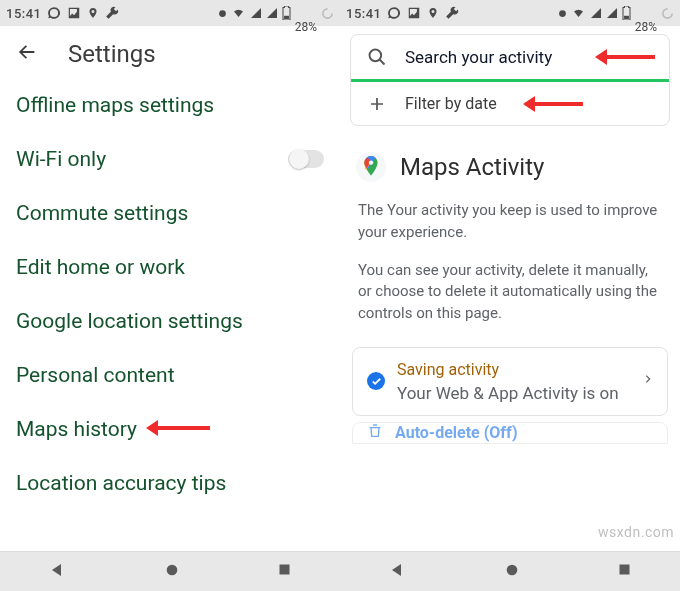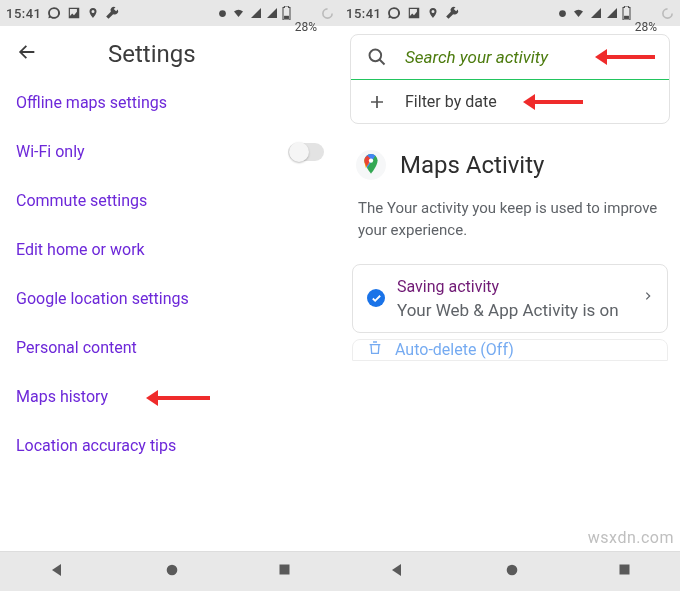--- a/index.html
+++ b/index.html
@@ -6,52 +6,52 @@
     body { display: flex; width: 680px; height: 591px; background: #fff; overflow: hidden; }
     .phone { width: 340px; height: 591px; background: #fff; display: flex; flex-direction: column; position: relative; }
     
     .status-bar { height: 26px; background: #e7e7e7; color: #4a4a4a; display: flex; align-items: center; padding: 0 6px; font-size: 13px; }
     .status-left { display: flex; align-items: center; gap: 6px; }
     .status-right { margin-left: auto; display: flex; align-items: center; gap: 4px; }
     .status-bar svg { fill: #4a4a4a; }
     .clock { font-weight: 500; letter-spacing: 0.5px; }
     .batt-pct { font-size: 12px; margin-top: 28px; }
     
-    .app-header { display: flex; align-items: center; padding: 14px 16px 10px 16px; gap: 40px; }
+    .app-header { display: flex; align-items: center; padding: 14px 16px 10px 16px; }
     .back-icon { margin-right: 30px; }
     .title { font-size: 24px; color: #3c3c3c; font-weight: 400; }
     .list { flex: 1; }
-    .list-item { padding: 15px 16px; font-size: 16px; color: #6d28d9; position: relative; }
+    .list-item { padding: 15px 16px; font-size: 21px; color: #14532d; position: relative; }
     .wifi-row { display: flex; align-items: center; justify-content: space-between; }
     .toggle { width: 36px; height: 18px; border-radius: 10px; background: #e3e3e3; position: relative; }
     .toggle::after { content:""; position:absolute; left:1px; top:-1px; width:20px; height:20px; border-radius:50%; background:#f5f5f5; box-shadow:0 1px 2px rgba(0,0,0,0.25); }
     
     .navbar { height: 40px; background: #e8e8e8; border-top: 1px solid #ddd; display: flex; align-items: center; justify-content: space-around; margin-top: auto; }
     
     .card { margin: 8px 10px 0 10px; border: 1px solid #e2e2e2; border-radius: 8px; background:#fff; }
     .card-row { display: flex; align-items: center; padding: 12px 14px; position: relative; }
-    .card-row + .card-row { border-top: 1px solid #22c55e; }
+    .card-row + .card-row { border-top: 3px solid #22c55e; }
     .card-row .ricon { width: 24px; display:flex; justify-content:center; margin-right: 16px; }
-    .search-text { color: #4d7c0f; font-size: 17px; font-style: italic; }
+    .search-text { color: #0f172a; font-size: 17px; }
     .filter-text { color: #3c3c3c; font-size: 16px; }
     .section-head { display:flex; align-items:center; padding: 26px 16px 10px 16px; }
     .maps-pin { width: 30px; height: 30px; border-radius: 50%; background: #f6f7f8; display:flex; align-items:center; justify-content:center; margin-right: 14px; }
     .section-title { font-size: 24px; color: #2e2e2e; }
     .body-text { color: #5f6368; font-size: 15px; line-height: 1.45; padding: 8px 18px; }
     .card2 { margin: 14px 12px 6px 12px; border:1px solid #e2e2e2; border-radius:8px; padding: 12px 14px; display:flex; align-items:center; position:relative; }
     .check { width:18px; height:18px; border-radius:50%; background:#1a73e8; display:flex; align-items:center; justify-content:center; margin-right:12px; flex-shrink:0; }
     .card2-main { flex:1; }
-    .card2-title { color:#701a75; font-size:16px; }
+    .card2-title { color:#a16207; font-size:16px; }
     .card2-sub { color:#5f6368; font-size:17px; margin-top:4px; }
     .chev { color:#5f6368; }
-    .card3 { margin: 0 12px; border:1px solid #e2e2e2; border-top-left-radius:8px; border-top-right-radius:8px; padding: 10px 14px; display:flex; align-items:center; color:#1a73e8; font-size:16px; opacity:0.6; height:16px; overflow:hidden; }
+    .card3 { margin: 0 12px; border:1px solid #e2e2e2; border-top-left-radius:8px; border-top-right-radius:8px; padding: 10px 14px; display:flex; align-items:center; color:#1a73e8; font-size:16px; opacity:0.6; height:16px; overflow:hidden;font-weight:bold; }
     
     .arrow { position:absolute; height:4px; background:#ef2b2b; }
     .arrow::before { content:""; position:absolute; left:-12px; top:-6px; border:8px solid transparent; border-right:12px solid #ef2b2b; }
-    .watermark { position:absolute; right:6px; bottom:44px; color:#bfbfbf; font-size:16px; letter-spacing:0.5px; }
+    .watermark { position:absolute; right:6px; bottom:51px; color:#bfbfbf; font-size:14px; letter-spacing:0.5px; }
   </style>
 </head>
 <body>
 
 <div class="phone">
   <div class="status-bar">
     <div class="status-left">
       <span class="clock">15:41</span>
       <svg width="14" height="14" viewBox="0 0 24 24">
           <path d="M12 2a10 10 0 0 0-8.7 15l-1 4 4-1A10 10 0 1 0 12 2zm0 3a7 7 0 1 1 0 14 7 7 0 0 1 0-14z"></path>
@@ -199,20 +199,21 @@
           <path d="M12 0a9 9 0 0 0-9 9c0 3 2 7 4 10L18 2a9 9 0 0 0-6-2z" fill="#4285f4"></path>
           <path d="M3 9c0-2 1-4 2-5l6 6-6 9c-1-3-2-7-2-10z" fill="#fbbc04"></path>
           <path d="M3 9a9 9 0 0 1 4-7l5 5-6 10C4 14 3 11 3 9z" fill="#ea4335"></path>
           <circle cx="12" cy="9" r="3" fill="#fff"></circle>
         </svg>
     </span>
     <span class="section-title">Maps Activity</span>
   </div>
 
   <p class="body-text">The Your activity you keep is used to improve your experience.</p>
+  <p class="body-text">You can see your activity, delete it manually, or choose to delete it automatically using the controls on this page.</p>
 
   <div class="card2">
     <span class="check">
         <svg width="11" height="11" viewBox="0 0 24 24" fill="none" stroke="#fff" stroke-width="4">
           <path d="M4 12l5 5L20 6"></path>
         </svg>
       </span>
     <div class="card2-main">
       <div class="card2-title">Saving activity</div>
       <div class="card2-sub">Your Web &amp; App Activity is on</div>

